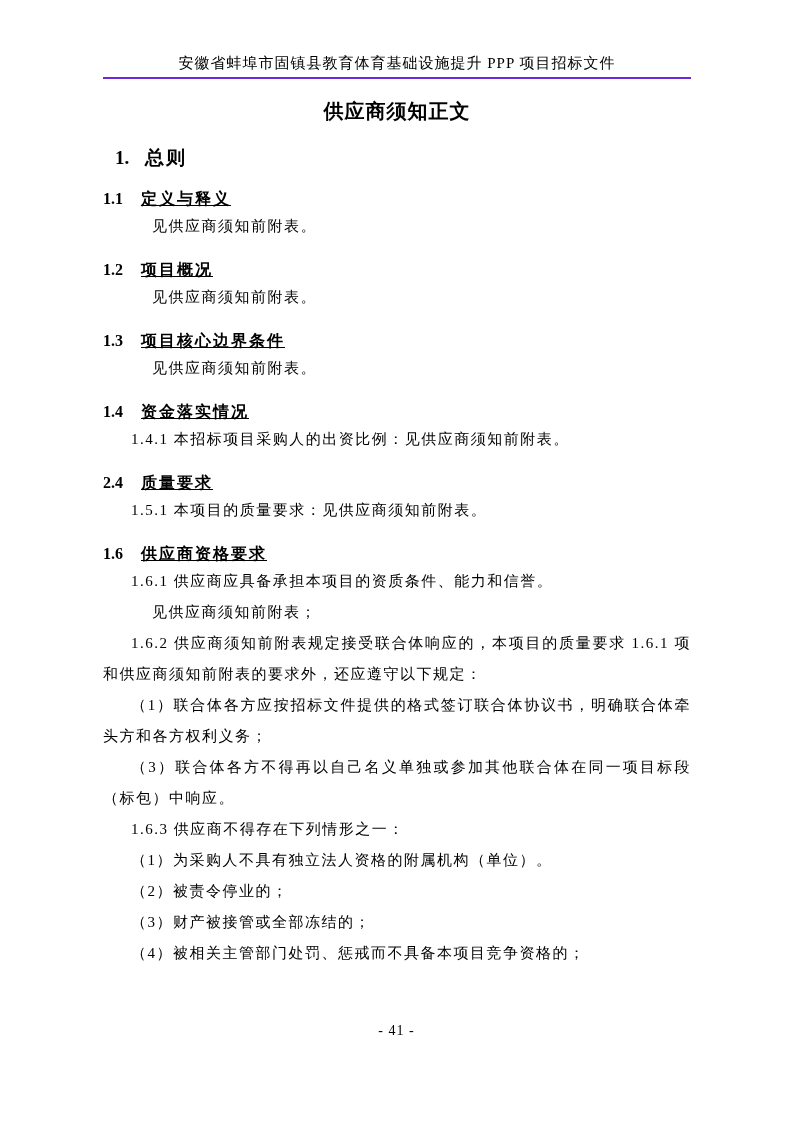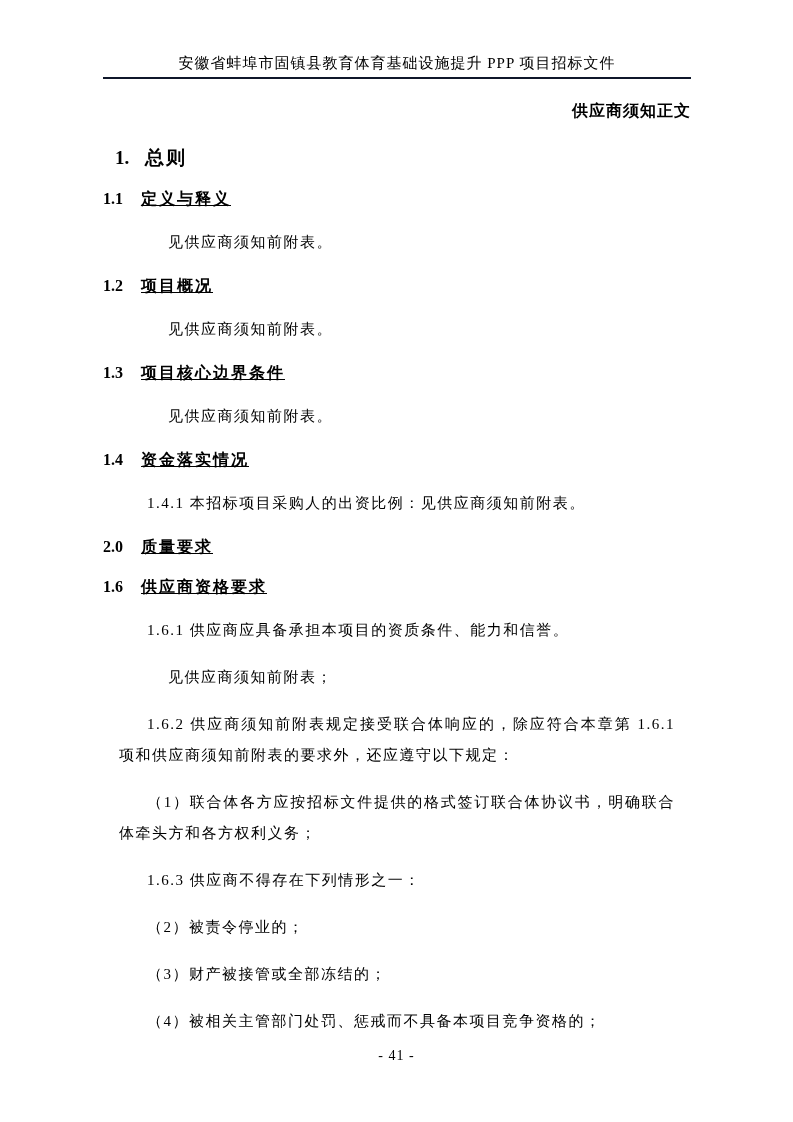--- a/index.html
+++ b/index.html
@@ -13,35 +13,35 @@
     height: 1122px;
     margin: 0 auto;
     background: #ffffff;
     color: #000000;
     font-family: "Liberation Serif", "DejaVu Serif", serif;
     box-sizing: border-box;
     padding: 52px 102px 0 103px;
     overflow: hidden;
   }
   .header {
-    border-bottom: 2px solid #0f172a;
+    border-bottom: 2px solid #6d28d9;
     padding-bottom: 3px;
   }
   .header-text {
     text-align: center;
     font-size: 15px;
     line-height: 22px;
     letter-spacing: 1px;
     white-space: nowrap;
   }
   .doc-title {
     margin-top: 18px;
-    font-size: 16px;
+    font-size: 20px;
     font-weight: bold;
-    text-align: right;
+    text-align: center;
     line-height: 28px;
     letter-spacing: 1px;
   }
   .content {
     margin-top: 0;
   }
   .h1 {
     margin-top: 20px;
     padding-left: 12px;
     font-size: 19px;
@@ -61,39 +61,38 @@
     line-height: 24px;
     letter-spacing: 2px;
     text-decoration: underline;
   }
   .h2 .num {
     display: inline-block;
     width: 38px;
     letter-spacing: 0;
   }
   .p, .p-ref {
-    margin: 16px;
+    margin: 0;
     font-size: 15px;
     line-height: 31px;
     letter-spacing: 1.5px;
     text-align: justify;
     text-justify: inter-ideograph;
   }
   .p { text-indent: 28px; }
   .p-ref { text-indent: 49px; }
   .footer {
     position: absolute;
     left: 0;
     right: 0;
     top: 1022px;
     text-align: center;
     font-size: 14px;
     line-height: 18px;
     letter-spacing: 1px;
-    margin-top: 25px;
   }
 </style>
 </head>
 <body>
 
 <div class="page">
 
   <div class="header">
     <div class="header-text">安徽省蚌埠市固镇县教育体育基础设施提升 PPP 项目招标文件</div>
   </div>
@@ -103,27 +102,30 @@
   <div class="content">
       <div class="h1"><span class="num">1.</span><span>总则</span></div>
       <div class="h2"><span class="num">1.1</span><span>定义与释义</span></div>
       <div class="p-ref">见供应商须知前附表。</div>
       <div class="h2"><span class="num">1.2</span><span>项目概况</span></div>
       <div class="p-ref">见供应商须知前附表。</div>
       <div class="h2"><span class="num">1.3</span><span>项目核心边界条件</span></div>
       <div class="p-ref">见供应商须知前附表。</div>
       <div class="h2"><span class="num">1.4</span><span>资金落实情况</span></div>
       <div class="p">1.4.1 本招标项目采购人的出资比例：见供应商须知前附表。</div>
-      <div class="h2"><span class="num">2.0</span><span>质量要求</span></div>
+      <div class="h2"><span class="num">2.4</span><span>质量要求</span></div>
+      <div class="p">1.5.1 本项目的质量要求：见供应商须知前附表。</div>
       <div class="h2"><span class="num">1.6</span><span>供应商资格要求</span></div>
       <div class="p">1.6.1 供应商应具备承担本项目的资质条件、能力和信誉。</div>
       <div class="p-ref">见供应商须知前附表；</div>
-      <div class="p">1.6.2 供应商须知前附表规定接受联合体响应的，除应符合本章第 1.6.1 项和供应商须知前附表的要求外，还应遵守以下规定：</div>
+      <div class="p">1.6.2 供应商须知前附表规定接受联合体响应的，本项目的质量要求 1.6.1 项和供应商须知前附表的要求外，还应遵守以下规定：</div>
       <div class="p">（1）联合体各方应按招标文件提供的格式签订联合体协议书，明确联合体牵头方和各方权利义务；</div>
+      <div class="p">（3）联合体各方不得再以自己名义单独或参加其他联合体在同一项目标段（标包）中响应。</div>
       <div class="p">1.6.3 供应商不得存在下列情形之一：</div>
+      <div class="p">（1）为采购人不具有独立法人资格的附属机构（单位）。</div>
       <div class="p">（2）被责令停业的；</div>
       <div class="p">（3）财产被接管或全部冻结的；</div>
       <div class="p">（4）被相关主管部门处罚、惩戒而不具备本项目竞争资格的；</div>
     </div>
 
   <div class="footer">
     <span>- 41 -</span>
   </div>
 
 </div>

